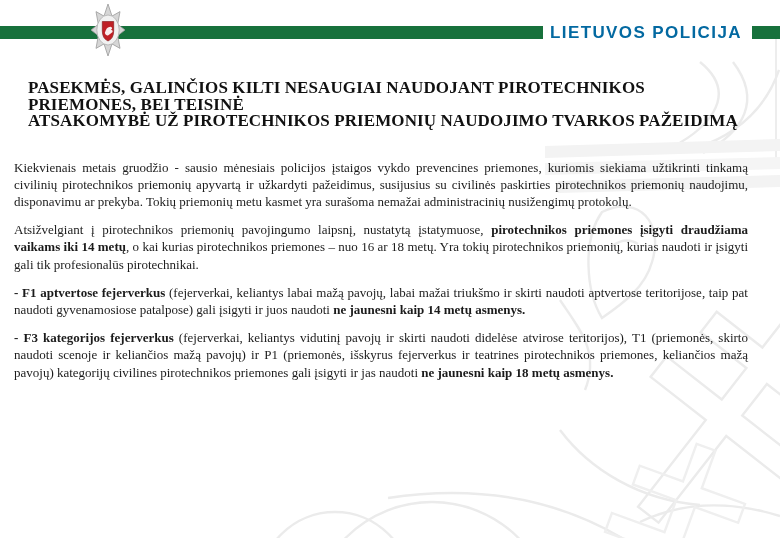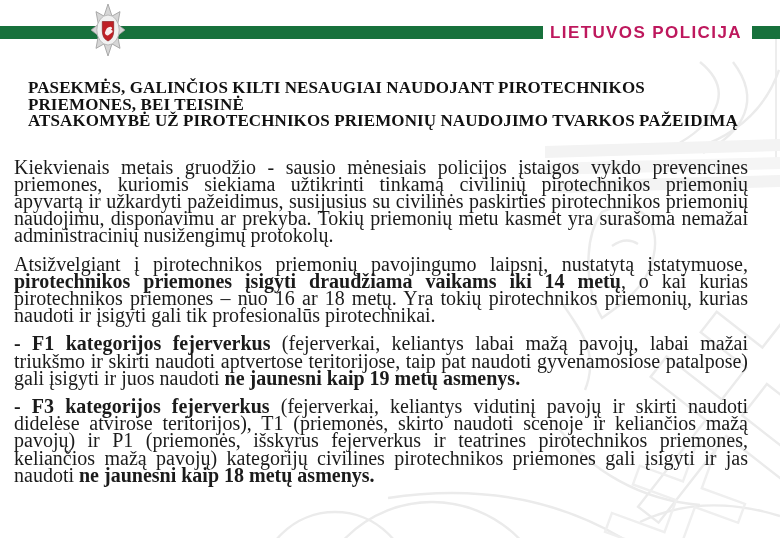--- a/index.html
+++ b/index.html
@@ -13,21 +13,21 @@
   .hdr-bar.right{left:752px;width:28px;}
   .brand{position:absolute;left:550px;top:23px;z-index:2;
          font-family:"Liberation Sans",sans-serif;font-weight:bold;
          font-size:17px;letter-spacing:1.4px;white-space:nowrap;}
   .emblem{position:absolute;left:88px;top:2px;z-index:3;}
   
   h1{margin:80px 28px 0;text-align:left;font-size:17px;line-height:16.5px;
      font-weight:bold;color:#111;position:relative;z-index:2;letter-spacing:.1px;}
   
   main{position:relative;z-index:2;margin:29px 32px 0 14px;
-       font-size:20px;line-height:17.2px;text-align:justify;}
+       font-size:13px;line-height:17.2px;text-align:justify;}
   main p{margin:0 0 11px 0;}
   main b{font-weight:bold;}
 </style>
 </head>
 <body>
 
 <div class="page">
 
   <svg class="watermark" width="780" height="538" viewBox="0 0 780 538">
     <g fill="none" stroke="#ebebeb" stroke-width="2.4">
@@ -55,36 +55,36 @@
         <path d="M-13,-142 h26 v50 h58 v26 h-58 v40 h70 v26 h-70 v110 h-26 v-110 h-70 v-26 h70 v-40 h-58 v-26 h58 z"></path>
       </g>
       <g transform="translate(665,560) rotate(20)" stroke="#efefef">
         <path d="M-10,-120 h20 v40 h46 v20 h-46 v34 h56 v20 h-56 v80 h-20 v-80 h-56 v-20 h56 v-34 h-46 v-20 h46 z"></path>
       </g>
     </g>
   </svg>
 
   <header>
     <div class="hdr-bar left" style="background:#17713c"></div>
-    <div class="brand" style="color:#be185d">LIETUVOS POLICIJA</div>
+    <div class="brand" style="color:#0369a1">LIETUVOS POLICIJA</div>
     <div class="hdr-bar right" style="background:#17713c"></div>
 
     <svg class="emblem" width="40" height="56" viewBox="0 0 40 56">
       <polygon points="20,2 24,14.1 32,9.6 29.7,22.3 37,28 29.7,33.7 32,46.4 24,41.9 20,54 16,41.9 8,46.4 10.3,33.7 3,28 10.3,22.3 8,9.6 16,14.1" fill="#d6d6d6" stroke="#9a9a9a" stroke-width="0.8"></polygon>
       <ellipse cx="20" cy="28" rx="11.2" ry="15" fill="#f1f1f1" stroke="#adadad" stroke-width="0.8"></ellipse>
       <path d="M14.3,19.5 L25.7,19.5 L25.7,29 Q25.7,36.6 20,39 Q14.3,36.6 14.3,29 Z" fill="#bf2026" stroke="#7d1418" stroke-width="0.6"></path>
       <path d="M16.8,31 q1.6,-6 4.6,-6 q2.4,-1 2.8,1.6 l-1.2,1.2 q2.2,0.2 1.6,2.2 l-4.2,3.2 q-2.6,1 -3.6,-2.2 z" fill="#ffffff" opacity="0.92"></path>
     </svg>
   </header>
 
   <h1>
     <span>PASEKMĖS, GALINČIOS KILTI NESAUGIAI NAUDOJANT PIROTECHNIKOS PRIEMONES, BEI TEISINĖ</span><br>
     <span>ATSAKOMYBĖ UŽ PIROTECHNIKOS PRIEMONIŲ NAUDOJIMO TVARKOS PAŽEIDIMĄ</span>
   </h1>
 
   <main id="body-paragraphs">
       <p><span>Kiekvienais metais gruodžio - sausio mėnesiais policijos įstaigos vykdo prevencines priemones, kuriomis siekiama užtikrinti tinkamą civilinių pirotechnikos priemonių apyvartą ir užkardyti pažeidimus, susijusius su civilinės paskirties pirotechnikos priemonių naudojimu, disponavimu ar prekyba. Tokių priemonių metu kasmet yra surašoma nemažai administracinių nusižengimų protokolų.</span></p>
       <p><span>Atsižvelgiant į pirotechnikos priemonių pavojingumo laipsnį, nustatytą įstatymuose, </span><b>pirotechnikos priemones įsigyti draudžiama vaikams iki 14 metų</b><span>, o kai kurias pirotechnikos priemones – nuo 16 ar 18 metų. Yra tokių pirotechnikos priemonių, kurias naudoti ir įsigyti gali tik profesionalūs pirotechnikai.</span></p>
-      <p><b>- F1 kategorijos fejerverkus</b><span> (fejerverkai, keliantys labai mažą pavojų, labai mažai triukšmo ir skirti naudoti aptvertose teritorijose, taip pat naudoti gyvenamosiose patalpose) gali įsigyti ir juos naudoti </span><b>ne jaunesni kaip 19 metų asmenys.</b></p>
+      <p><b>- F1 aptvertose fejerverkus</b><span> (fejerverkai, keliantys labai mažą pavojų, labai mažai triukšmo ir skirti naudoti aptvertose teritorijose, taip pat naudoti gyvenamosiose patalpose) gali įsigyti ir juos naudoti </span><b>ne jaunesni kaip 14 metų asmenys.</b></p>
       <p><b>- F3 kategorijos fejerverkus</b><span> (fejerverkai, keliantys vidutinį pavojų ir skirti naudoti didelėse atvirose teritorijos), T1 (priemonės, skirto naudoti scenoje ir keliančios mažą pavojų) ir P1 (priemonės, išskyrus fejerverkus ir teatrines pirotechnikos priemones, keliančios mažą pavojų) kategorijų civilines pirotechnikos priemones gali įsigyti ir jas naudoti </span><b>ne jaunesni kaip 18 metų asmenys.</b></p>
     </main>
 
 </div>
 
 </body></html>

